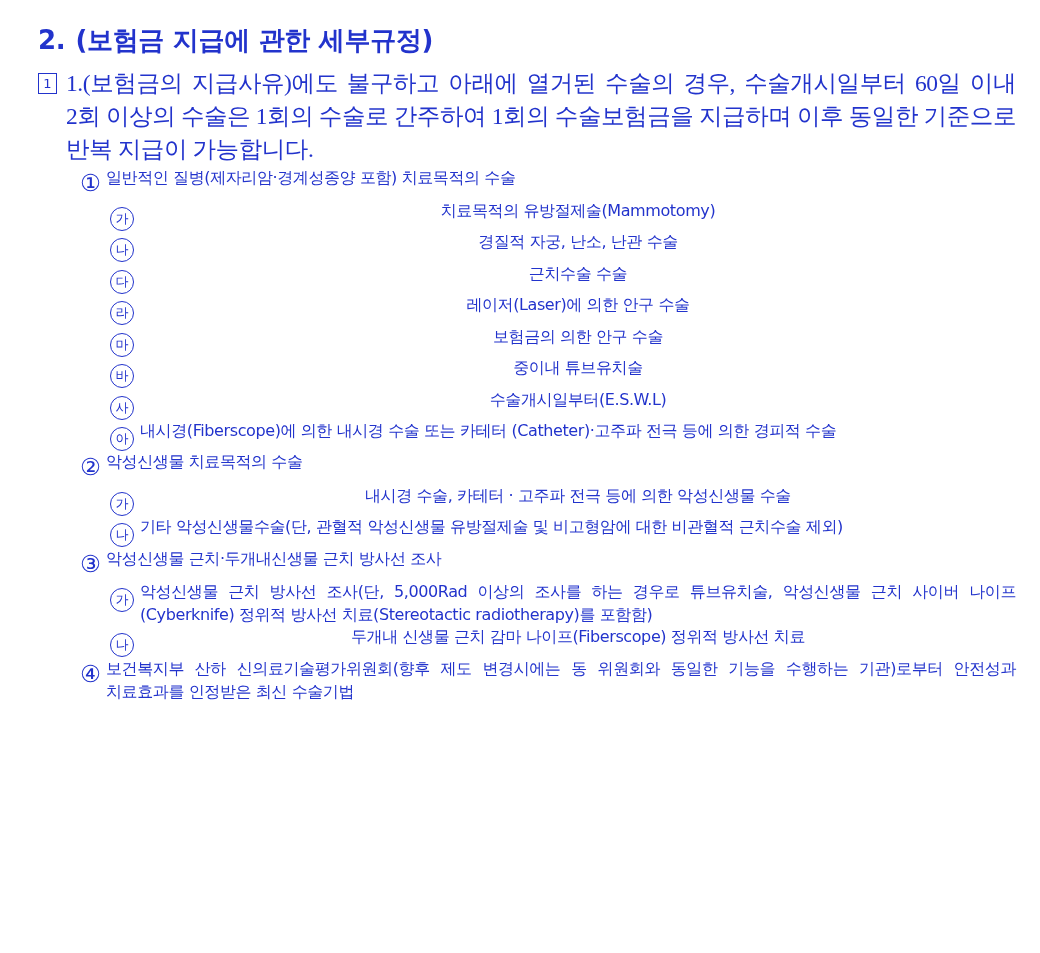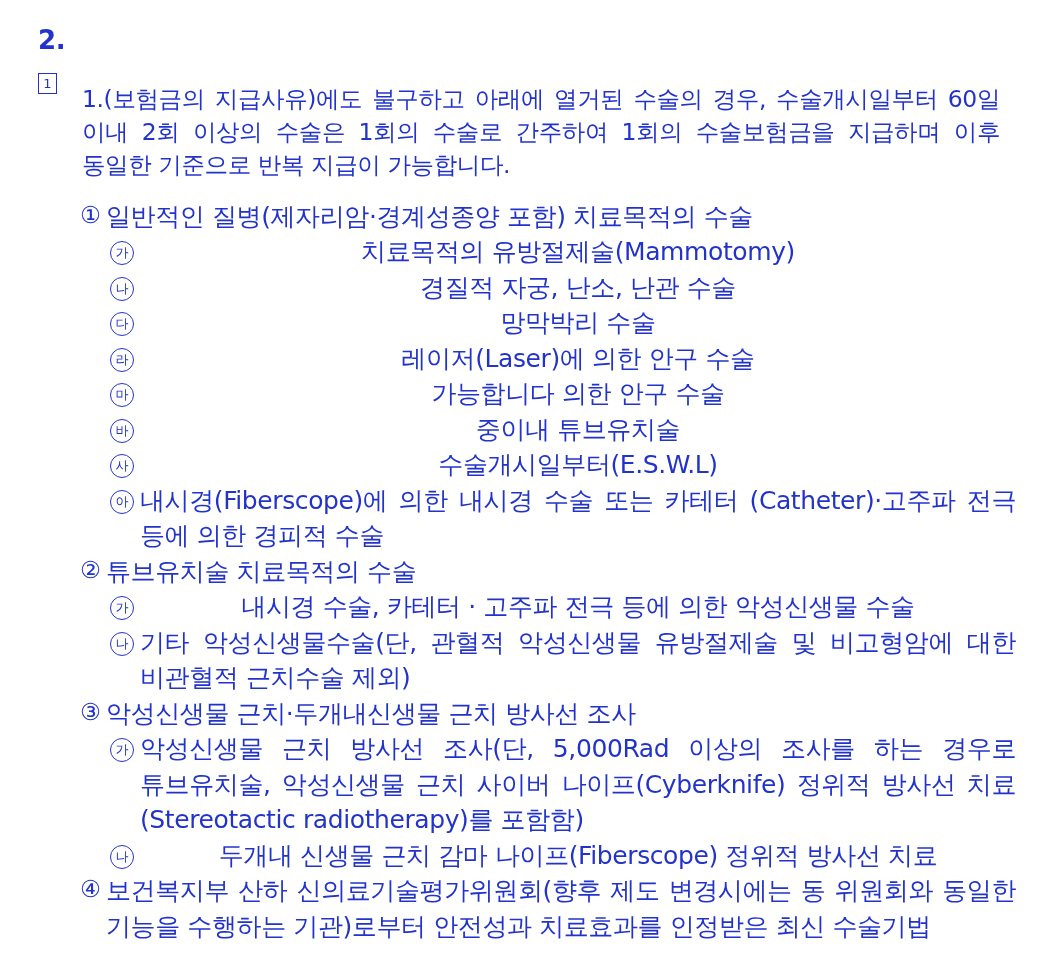--- a/index.html
+++ b/index.html
@@ -59,22 +59,23 @@
   .clause-body {
     flex: 1 1 auto;
   }
 
   .para {
     font-size: 23.5px;
     line-height: 1.42;
     letter-spacing: -0.4px;
     text-align: justify;
     text-justify: inter-word;
-    margin: 16px;
+    margin: 0;
     word-break: keep-all;
+    font-family: Liberation Serif, serif;
   }
 
   
   .lvl1 {            
     display: flex;
     align-items: flex-start;
     margin-left: 14px;
   }
   .lvl1 > .mk {
     flex: 0 0 auto;
@@ -96,21 +97,21 @@
     width: 30px;
     font-size: 21px;
     line-height: 1.45;
     padding-top: 1px;
   }
   .lvl2 > .tx {
     flex: 1 1 auto;
   }
 
   .tx {
-    font-size: 25px;
+    font-size: 16px;
     line-height: 1.42;
     letter-spacing: -0.4px;
     text-align: justify;
     text-justify: inter-word;
     word-break: keep-all;
   }
   .tx.nowrap-just { text-align: center; }
   .circ-ko {
     display: inline-block;
     border: 1.4px solid #2233cc;
@@ -123,20 +124,21 @@
     box-sizing: border-box;
   }
 </style>
 </head>
 <body>
 
 <div class="page">
 
   <div class="section-heading">
     <span class="num">2.</span>
+    <span>(보험금 지급에 관한 세부규정)</span>
   </div>
 
   <div class="clause">
     <span class="box-marker">1</span>
     <div class="clause-body">
       <p class="para">1.(보험금의 지급사유)에도 불구하고 아래에 열거된 수술의 경우, 수술개시일부터 60일 이내 2회 이상의 수술은 1회의 수술로 간주하여 1회의 수술보험금을 지급하며 이후 동일한 기준으로 반복 지급이 가능합니다.</p>
 
       <div class="lvl1">
         <span class="mk">①</span>
         <span class="tx">일반적인 질병(제자리암·경계성종양 포함) 치료목적의 수술</span>
@@ -144,46 +146,46 @@
       <div class="lvl2">
         <span class="mk"><span class="circ-ko">가</span></span>
         <span class="tx nowrap-just">치료목적의 유방절제술(Mammotomy)</span>
       </div>
       <div class="lvl2">
         <span class="mk"><span class="circ-ko">나</span></span>
         <span class="tx nowrap-just">경질적 자궁, 난소, 난관 수술</span>
       </div>
       <div class="lvl2">
         <span class="mk"><span class="circ-ko">다</span></span>
-        <span class="tx nowrap-just">망막박리 수술</span>
+        <span class="tx nowrap-just">근치수술 수술</span>
       </div>
       <div class="lvl2">
         <span class="mk"><span class="circ-ko">라</span></span>
         <span class="tx nowrap-just">레이저(Laser)에 의한 안구 수술</span>
       </div>
       <div class="lvl2">
         <span class="mk"><span class="circ-ko">마</span></span>
-        <span class="tx nowrap-just">가능합니다 의한 안구 수술</span>
+        <span class="tx nowrap-just">보험금의 의한 안구 수술</span>
       </div>
       <div class="lvl2">
         <span class="mk"><span class="circ-ko">바</span></span>
         <span class="tx nowrap-just">중이내 튜브유치술</span>
       </div>
       <div class="lvl2">
         <span class="mk"><span class="circ-ko">사</span></span>
         <span class="tx nowrap-just">수술개시일부터(E.S.W.L)</span>
       </div>
       <div class="lvl2">
         <span class="mk"><span class="circ-ko">아</span></span>
         <span class="tx">내시경(Fiberscope)에 의한 내시경 수술 또는 카테터 (Catheter)·고주파 전극 등에 의한 경피적 수술</span>
       </div>
 
       <div class="lvl1">
         <span class="mk">②</span>
-        <span class="tx">튜브유치술 치료목적의 수술</span>
+        <span class="tx">악성신생물 치료목적의 수술</span>
       </div>
       <div class="lvl2">
         <span class="mk"><span class="circ-ko">가</span></span>
         <span class="tx nowrap-just">내시경 수술, 카테터 · 고주파 전극 등에 의한 악성신생물 수술</span>
       </div>
       <div class="lvl2">
         <span class="mk"><span class="circ-ko">나</span></span>
         <span class="tx">기타 악성신생물수술(단, 관혈적 악성신생물 유방절제술 및 비고형암에 대한 비관혈적 근치수술 제외)</span>
       </div>
 

